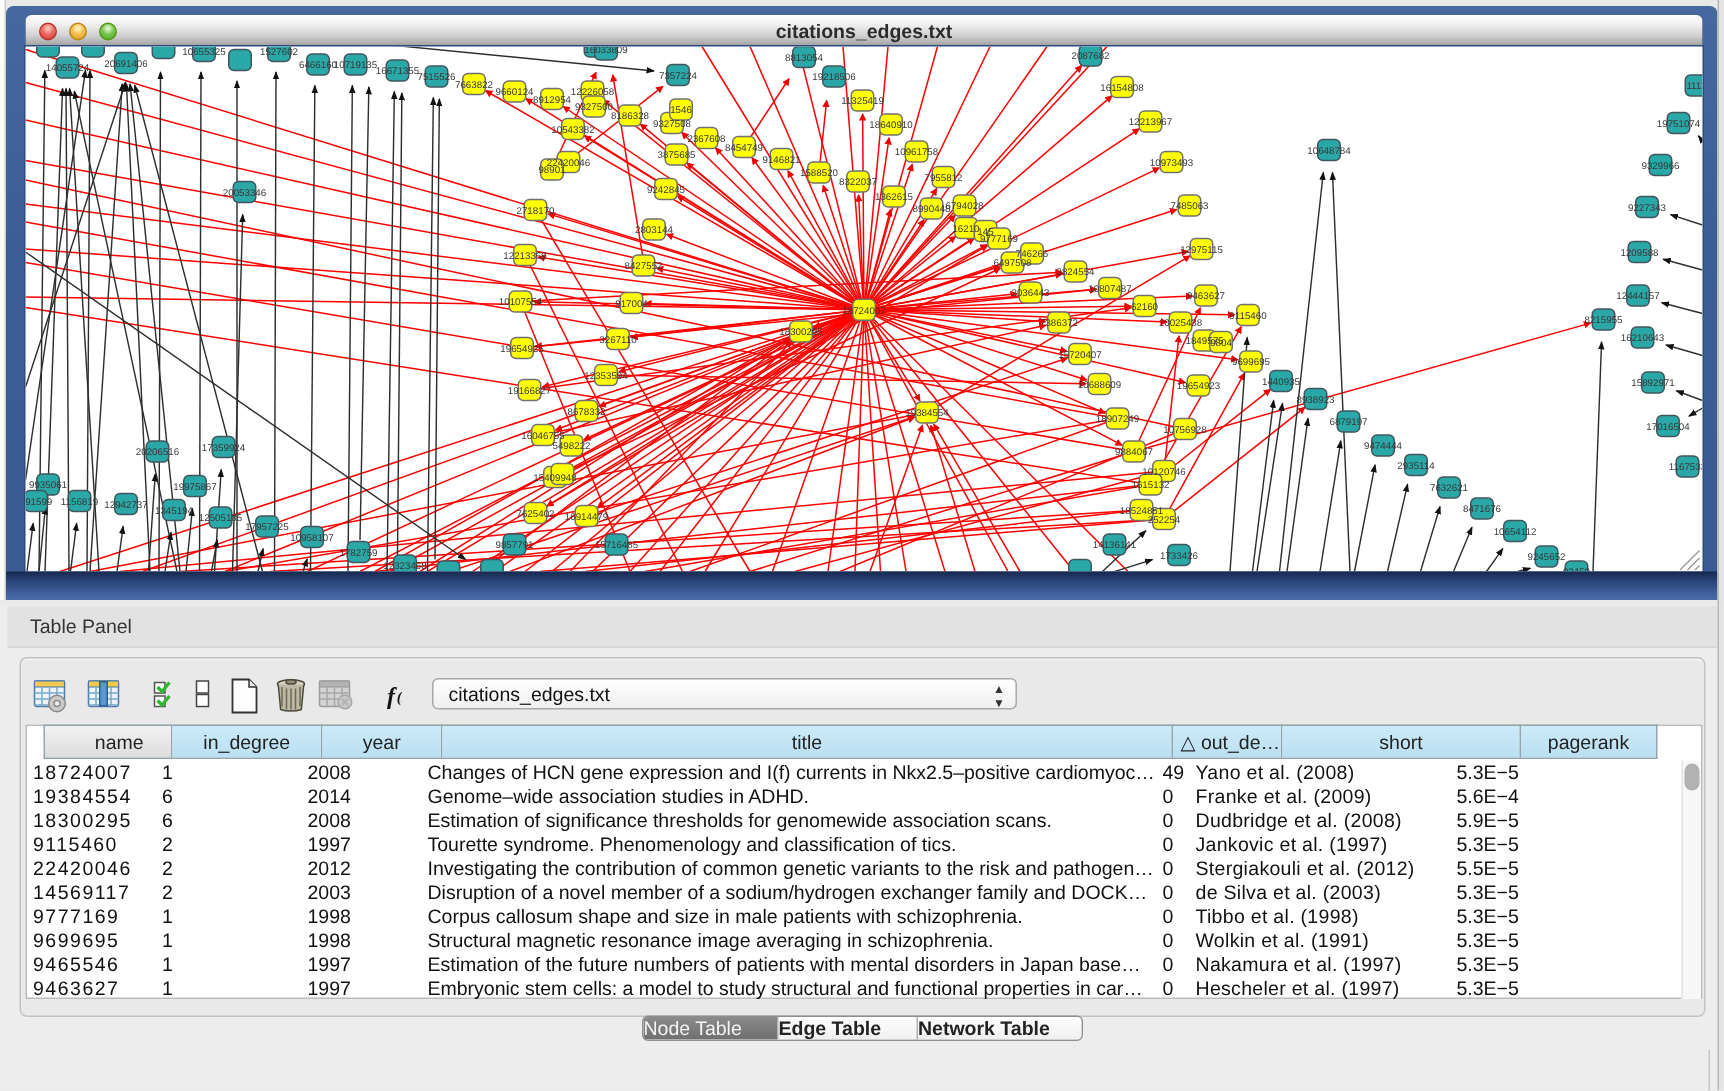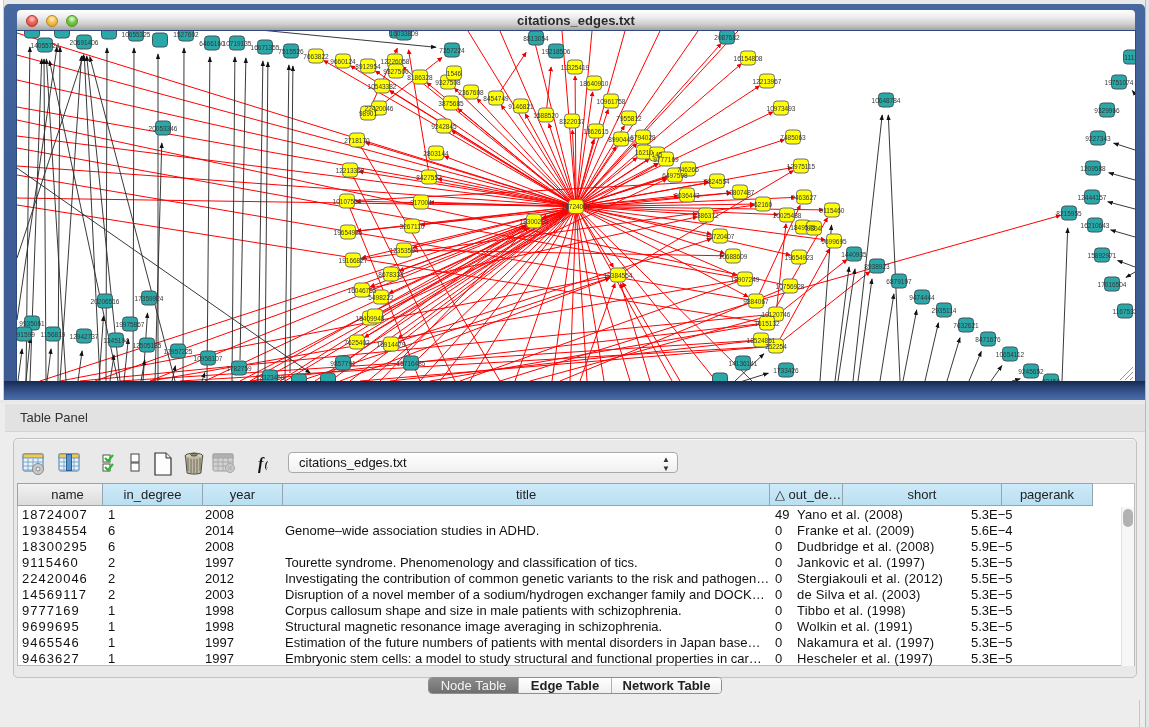--- a/index.html
+++ b/index.html
@@ -27,32 +27,32 @@
 #tphead .t{position:absolute;left:15px;top:6px;font-size:13px;color:#333;}
 #panel{position:absolute;left:13px;top:35px;width:1124px;height:240px;background:#e9e9e9;
  border:1px solid #c2c2c2;border-radius:5px;box-shadow:inset 0 1px 0 #f6f6f6;}
 
 #drop{position:absolute;left:288px;top:49px;width:390px;height:21px;background:linear-gradient(180deg,#fff,#f0f0f0);
  border:1px solid #a9a9a9;border-radius:4px;font-size:13px;color:#111;line-height:19px;padding-left:10px;}
 #drop .ud{position:absolute;right:7px;top:1.5px;font-size:8px;color:#333;line-height:9px;}
 
 #tbl{position:absolute;left:17px;top:80px;width:1118px;height:183px;background:#fff;border:1px solid #bbb;}
 .hc{position:absolute;top:80px;height:23px;background:linear-gradient(180deg,#cdeaf8,#b9dff2);
- border:1px solid #93a5ae;border-left:none;font-size:13px;color:#222;text-align:center;line-height:22px;}
+ border:1px solid #93a5ae;border-left:none;font-size:13px;color:#222;text-align:center;line-height:22px;margin-left:12px;}
 .row{position:absolute;left:17px;width:1110px;height:16px;font-size:13px;color:#111;white-space:nowrap;line-height:16px;}
 .row span{position:absolute;top:0;display:block;overflow:hidden;}
 .c0{left:5px;width:90px;letter-spacing:1px}.c1{left:91px;width:95px}.c2{left:188px;width:78px}
 .c3{left:268px;width:487px}.c4{left:758px;width:70px}.c5{left:780px;width:160px;letter-spacing:0.2px}
 .c6{left:954px;width:95px}
 
 #sbar{position:absolute;left:1121px;top:104px;width:13px;height:159px;background:#f7f7f7;border-left:1px solid #e3e3e3;}
 #sthumb{position:absolute;left:1122.5px;top:106px;width:10px;height:18px;border-radius:5px;background:#b2b2b2;}
 
 #tabs{position:absolute;left:428px;top:677px;height:17px;display:flex;border:1px solid #8e8e8e;border-radius:4px;overflow:hidden;background:#fff;}
-.tab{font-size:13px;font-weight:700;line-height:15px;text-align:center;color:#222;background:linear-gradient(180deg,#ffffff,#efefef);border-left:1px solid #b0b0b0;}
+.tab{font-size:13px;font-weight:700;line-height:15px;color:#222;background:linear-gradient(180deg,#ffffff,#efefef);border-left:1px solid #b0b0b0;}
 .tab:first-child{border-left:none}
 .tab.sel{background:linear-gradient(180deg,#8b8b8b,#6f6f6f);color:#f4f4f4;font-weight:400;}
 
 #status{position:absolute;left:0;top:730px;width:1047px;height:28px;}
 #mem{position:absolute;right:43px;top:9px;font-size:11px;color:#222;}
 #memdot{position:absolute;right:17px;top:8px;width:12px;height:12px;border-radius:50%;
  background:radial-gradient(circle at 40% 30%,#8ee060 10%,#4db829 60%,#3f9c1f 100%);border:1px solid #4e8e33;}
 .vline{position:absolute;top:700px;height:27px;width:1px;background:#c6c6c6;}
 #appedge{position:absolute;left:1145px;top:0;width:4px;height:727px;background:#e4e4e4;border-left:1px solid #b9b9b9;}
 #appedgeL{position:absolute;left:0px;top:0;width:4px;height:400px;background:#fbfbfb;border-right:1px solid #cdcdcd;}
@@ -133,37 +133,39 @@
    <div class="hc" style="left:103px;width:100px">in_degree</div>
    <div class="hc" style="left:203px;width:80px">year</div>
    <div class="hc" style="left:283px;width:487px">title</div>
    <div class="hc" style="left:770px;width:73px;text-align:left;padding-left:5px">△ out_de…</div>
    <div class="hc" style="left:843px;width:159px">short</div>
    <div class="hc" style="left:1002px;width:91px">pagerank</div>
    <div class="row" style="top:104px">
         <span class="c0">18724007</span>
         <span class="c1">1</span>
         <span class="c2">2008</span>
+        <span class="c3">Changes of HCN gene expression and I(f) currents in Nkx2.5–positive cardiomyoc…</span>
         <span class="c4">49</span>
         <span class="c5">Yano et al. (2008)</span>
         <span class="c6">5.3E−5</span>
       </div>
       <div class="row" style="top:120px">
         <span class="c0">19384554</span>
         <span class="c1">6</span>
         <span class="c2">2014</span>
         <span class="c3">Genome–wide association studies in ADHD.</span>
         <span class="c4">0</span>
         <span class="c5">Franke et al. (2009)</span>
         <span class="c6">5.6E−4</span>
       </div>
       <div class="row" style="top:136px">
         <span class="c0">18300295</span>
         <span class="c1">6</span>
         <span class="c2">2008</span>
+        <span class="c3">Estimation of significance thresholds for genomewide association scans.</span>
         <span class="c4">0</span>
         <span class="c5">Dudbridge et al. (2008)</span>
         <span class="c6">5.9E−5</span>
       </div>
       <div class="row" style="top:152px">
         <span class="c0">9115460</span>
         <span class="c1">2</span>
         <span class="c2">1997</span>
         <span class="c3">Tourette syndrome. Phenomenology and classification of tics.</span>
         <span class="c4">0</span>

